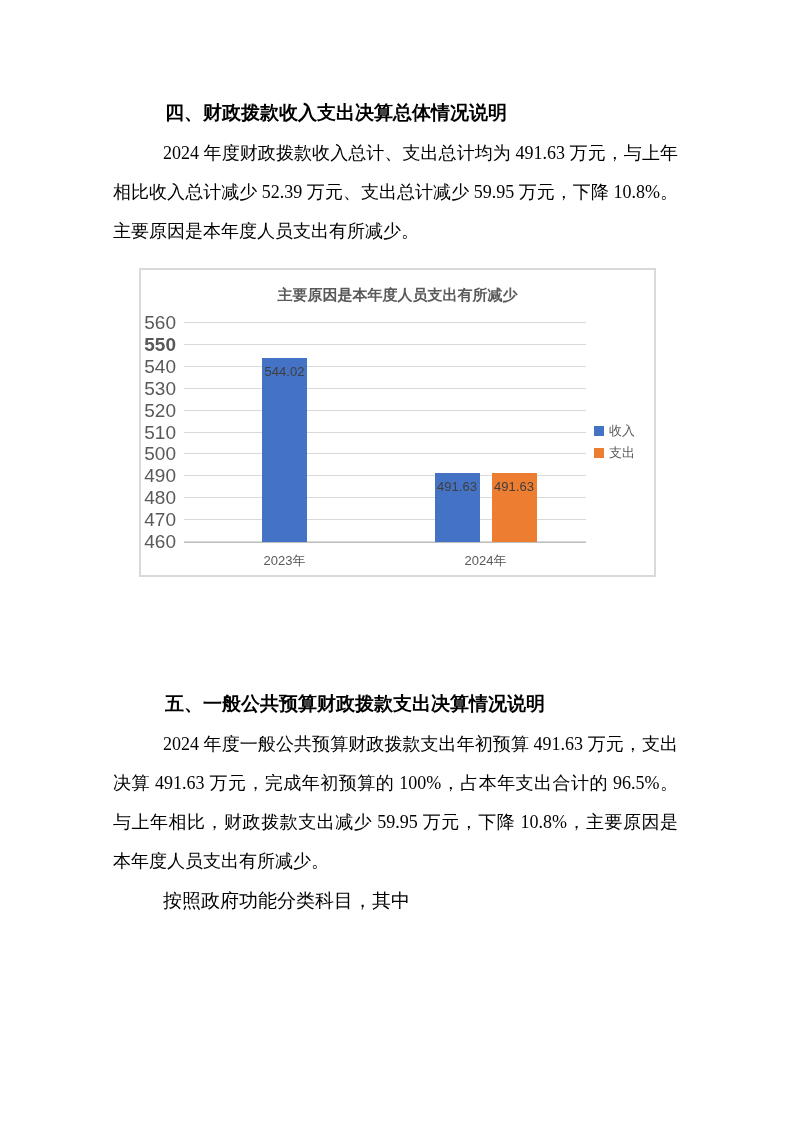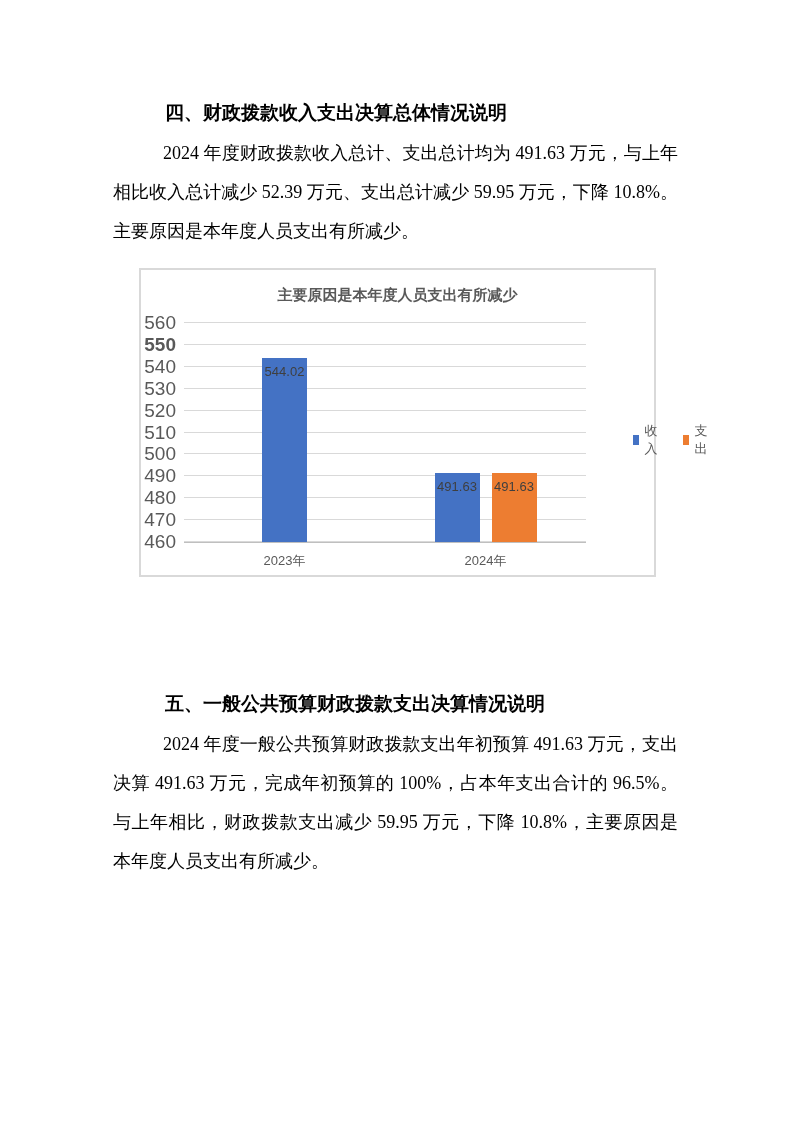--- a/index.html
+++ b/index.html
@@ -111,24 +111,24 @@
   .xlabel{
     position:absolute;
     top:calc(100% + 10px);
     transform:translateX(-50%);
     font-size:13px;
     color:#595959;
     white-space:nowrap;
   }
   .legend{
     position:absolute;
-    left:492px;top:152px;
+    left:453px;top:152px;
     display:flex;
-    flex-direction:row;
-    gap:22px;
+    flex-direction:column;
+    gap:4px;
   }
   .legend-item{
     display:flex;
     align-items:center;
     gap:5px;
   }
   .legend-swatch{
     width:10px;height:10px;
     display:inline-block;
   }
@@ -198,15 +198,16 @@
             <span class="legend-swatch" style="background: rgb(237, 125, 49);"></span>
             <span class="legend-label">支出</span>
           </div>
         </div>
     </div>
 
     <h2 class="sec-heading second">五、一般公共预算财政拨款支出决算情况说明</h2>
 
     <p class="body-para">2024 年度一般公共预算财政拨款支出年初预算 491.63 万元，支出决算 491.63 万元，完成年初预算的 100%，占本年支出合计的 96.5%。与上年相比，财政拨款支出减少 59.95 万元，下降 10.8%，主要原因是本年度人员支出有所减少。</p>
 
+    <p class="body-line">按照政府功能分类科目，其中</p>
 
   </div>
 </div>
 
 </body></html>

